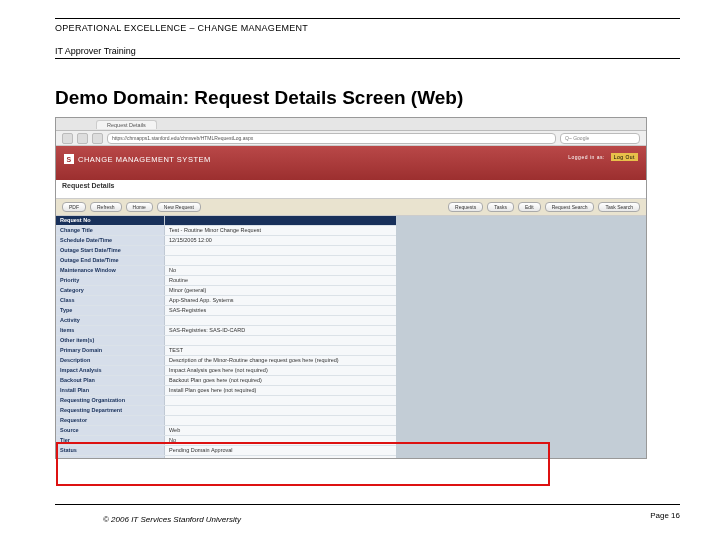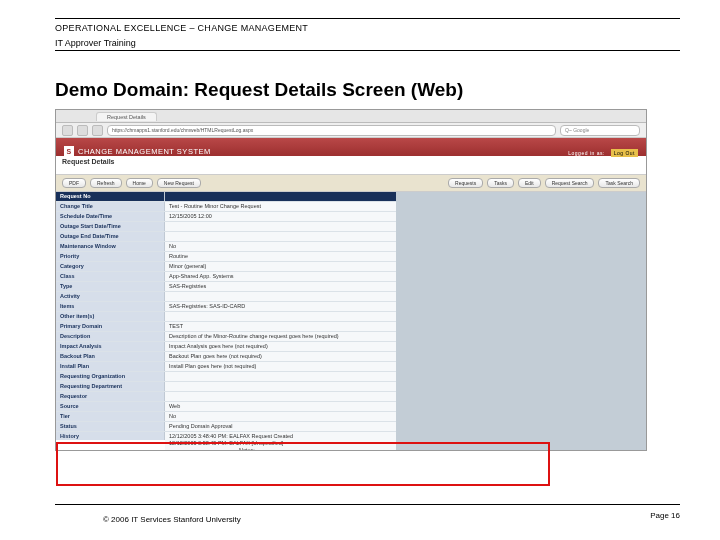--- a/index.html
+++ b/index.html
@@ -25,21 +25,21 @@
     border-top: 1px solid #000;
     margin: 0;
   }
   .hdr {
     font-size: 9px;
     letter-spacing: 0.3px;
     margin-top: 4px;
   }
   .hdr2 {
     font-size: 9px;
-    margin-top: 5px;
+    margin-top: 13px;
     margin-bottom: 2px;
   }
   .title {
     font-size: 19px;
     font-weight: bold;
     margin: 28px 0 8px 0;
   }
   .title .under { }
 
   
@@ -106,23 +106,23 @@
     font-size: 5px;
     color: #888;
     padding: 0 4px;
     line-height: 9px;
   }
   .banner {
     height: 18px;
     background: linear-gradient(#b94848, #9c2f2f);
     color: #fff;
     display: flex;
-    align-items: flex-end;
+    align-items: flex-start;
     justify-content: space-between;
-    padding: 0 8px;
+    padding: 8px 8px;
     font-size: 7.5px;
     letter-spacing: 0.5px;
   }
   .banner .logo {
     display: flex; align-items: center; gap: 4px;
   }
   .banner .logo .block {
     width: 10px; height: 10px; background: #fff; color: #9c2f2f;
     display: inline-flex; align-items: center; justify-content: center;
     font-weight: bold; font-size: 7px;
@@ -211,20 +211,21 @@
   }
 
   .footer {
     position: absolute;
     bottom: 20px;
     left: 55px;
     right: 40px;
   }
   .copy {
     font-size: 8px;
+    font-style: italic;
     padding-left: 48px;
   }
   .pagenum {
     position: absolute;
     right: 0;
     bottom: 0;
     font-size: 8px;
     text-align: center;
   }
 </style>

